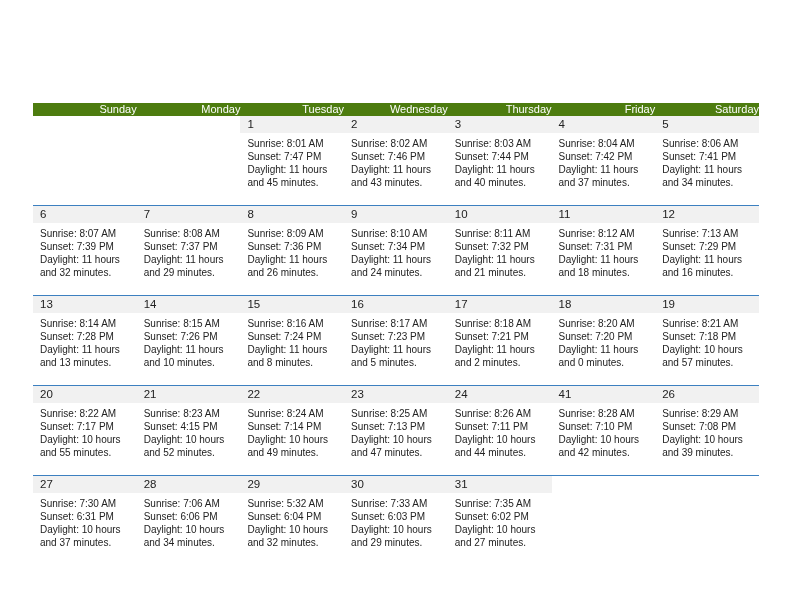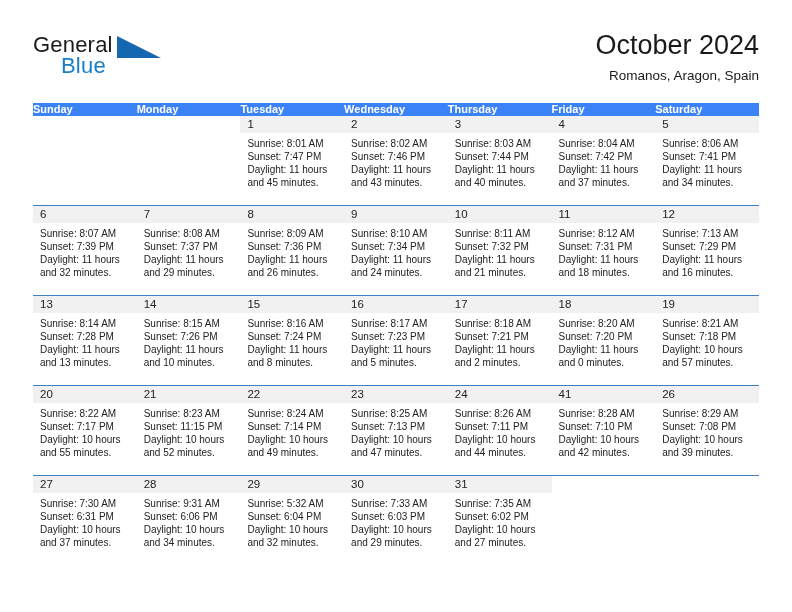--- a/index.html
+++ b/index.html
@@ -92,25 +92,25 @@
     width: 726px;
     border-collapse: collapse;
     table-layout: fixed;
   }
   .calendar th, .calendar td {
     padding: 0;
     margin: 0;
     vertical-align: top;
   }
   .dow {
-    background: #3b82f6;
+    background: #4d7c0f;
     color: #ffffff;
     font-size: 11px;
-    font-weight: bold;
-    text-align: left;
+    font-weight: normal;
+    text-align: right;
     padding: 5px 0 5px 7px;
     height: 13px;
     line-height: 13px;
   }
   .week-row > td {
     border-top: 1.3px solid #3c80c0;
     height: 89px;
     box-sizing: border-box;
   }
   .week-row:first-of-type > td { border-top: none; }
@@ -135,34 +135,20 @@
     line-height: 13.1px;
     color: #222222;
   }
   .details div { white-space: nowrap; }
 </style>
 </head>
 <body>
 
 <div class="page">
 
-  <div class="header">
-
-    <div class="brand">
-      <span class="brand-general">General</span>
-      <span class="brand-triangle"></span>
-      <span class="brand-blue">Blue</span>
-    </div>
-
-    <div class="title-block">
-      <div class="cal-title">October 2024</div>
-      <div class="cal-subtitle">Romanos, Aragon, Spain</div>
-    </div>
-
-  </div>
 
   <table class="calendar">
     <colgroup>
       <col style="width:14.2857%">
         <col style="width:14.2857%">
         <col style="width:14.2857%">
       <col style="width:14.2857%">
         <col style="width:14.2857%">
         <col style="width:14.2857%">
       <col style="width:14.2858%">
@@ -414,21 +400,21 @@
                 <div>Daylight: 10 hours</div>
                 <div>and 55 minutes.</div>
               </div>
             </div>
           </td>
           <td>
             <div class="cell">
               <div class="daynum-band">21</div>
               <div class="details">
                 <div>Sunrise: 8:23 AM</div>
-                <div>Sunset: 11:15 PM</div>
+                <div>Sunset: 4:15 PM</div>
                 <div>Daylight: 10 hours</div>
                 <div>and 52 minutes.</div>
               </div>
             </div>
           </td>
           <td>
             <div class="cell">
               <div class="daynum-band">22</div>
               <div class="details">
                 <div>Sunrise: 8:24 AM</div>
@@ -492,21 +478,21 @@
                 <div>Sunset: 6:31 PM</div>
                 <div>Daylight: 10 hours</div>
                 <div>and 37 minutes.</div>
               </div>
             </div>
           </td>
           <td>
             <div class="cell">
               <div class="daynum-band">28</div>
               <div class="details">
-                <div>Sunrise: 9:31 AM</div>
+                <div>Sunrise: 7:06 AM</div>
                 <div>Sunset: 6:06 PM</div>
                 <div>Daylight: 10 hours</div>
                 <div>and 34 minutes.</div>
               </div>
             </div>
           </td>
           <td>
             <div class="cell">
               <div class="daynum-band">29</div>
               <div class="details">

